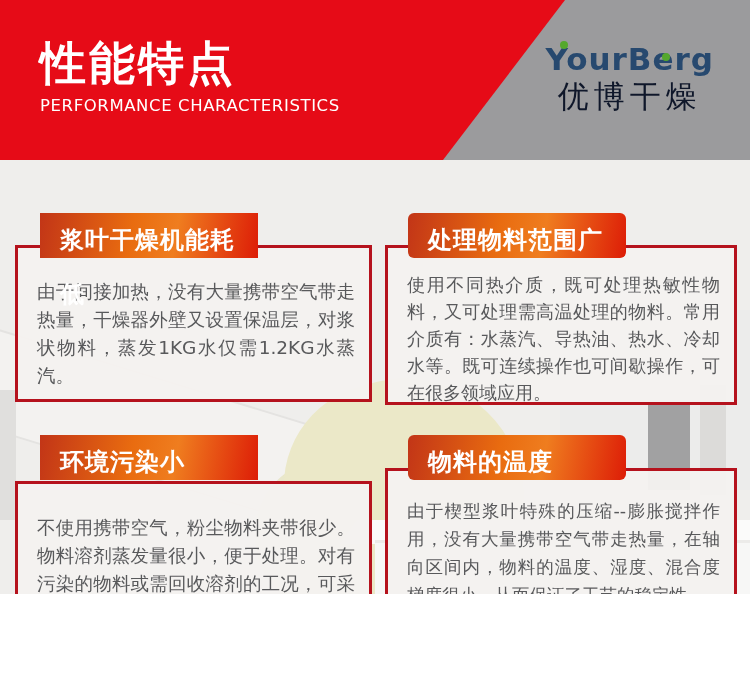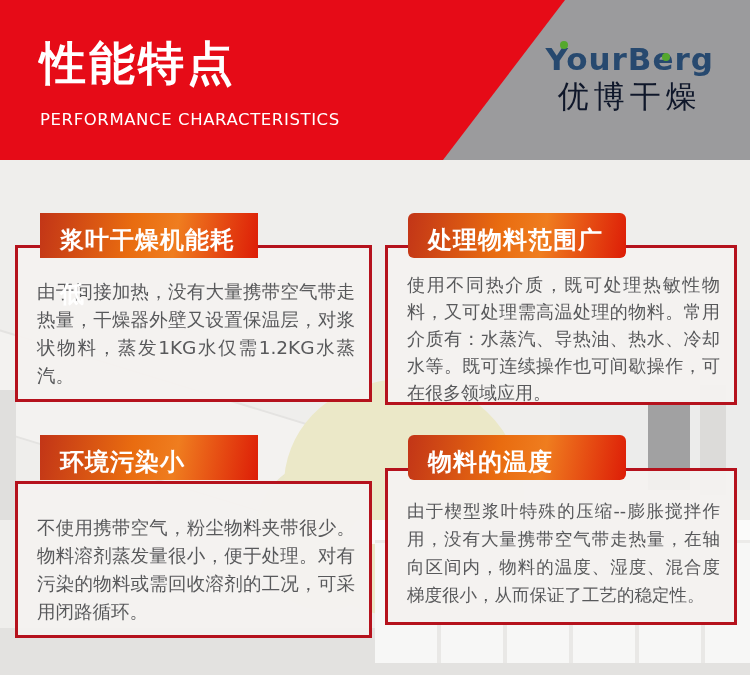--- a/index.html
+++ b/index.html
@@ -1,27 +1,27 @@
 <!DOCTYPE html>
 <html><head>
 <meta charset="utf-8">
 <style>
   html,body{margin:0;padding:0;background:#ffffff;}
   .page{
-    position:relative;width:750px;height:675px;overflow:hidden;
+    position:relative;width:750px;height:594px;overflow:hidden;
     background:#efeeec;
     font-family:"DejaVu Sans","Liberation Sans",sans-serif;
   }
   
   .header{position:absolute;left:0;top:0;width:750px;height:160px;background:#9b9b9d;z-index:4;}
   .header-red{position:absolute;left:0;top:0;width:750px;height:160px;background:#e60b17;
     clip-path:polygon(0 0,565px 0,443px 160px,0 160px);}
   .title-group{position:absolute;left:40px;top:38px;color:#ffffff;z-index:5;}
   .page-title{font-size:46px;font-weight:bold;letter-spacing:3px;line-height:1.1;}
-  .page-subtitle{font-size:16.5px;letter-spacing:0.6px;margin-top:21px;font-weight:500;}
+  .page-subtitle{font-size:16.5px;letter-spacing:0.6px;margin-top:7px;font-weight:500;}
   .logo{position:absolute;right:36px;top:44px;z-index:5;text-align:center;}
   .logo-mark{position:relative;display:inline-block;color:#27496f;font-size:31px;font-weight:bold;letter-spacing:1px;line-height:1;}
   .logo-dot{position:absolute;width:8px;height:8px;border-radius:50%;background:#55a82d;}
   .logo-dot.d1{left:14px;top:-3px;}
   .logo-dot.d2{left:116px;top:9px;}
   .logo-cn{color:#0f172a;font-size:31px;font-weight:300;letter-spacing:5px;margin-top:3px;line-height:1.2;}
   
   .photo{position:absolute;left:0;top:160px;width:750px;height:539px;z-index:0;}
   .photo .floor{position:absolute;left:0;top:468px;width:750px;height:71px;background:#e3e2e0;}
   .photo .conveyor{position:absolute;left:-50px;top:215px;width:380px;height:95px;background:#f3f2f0;

